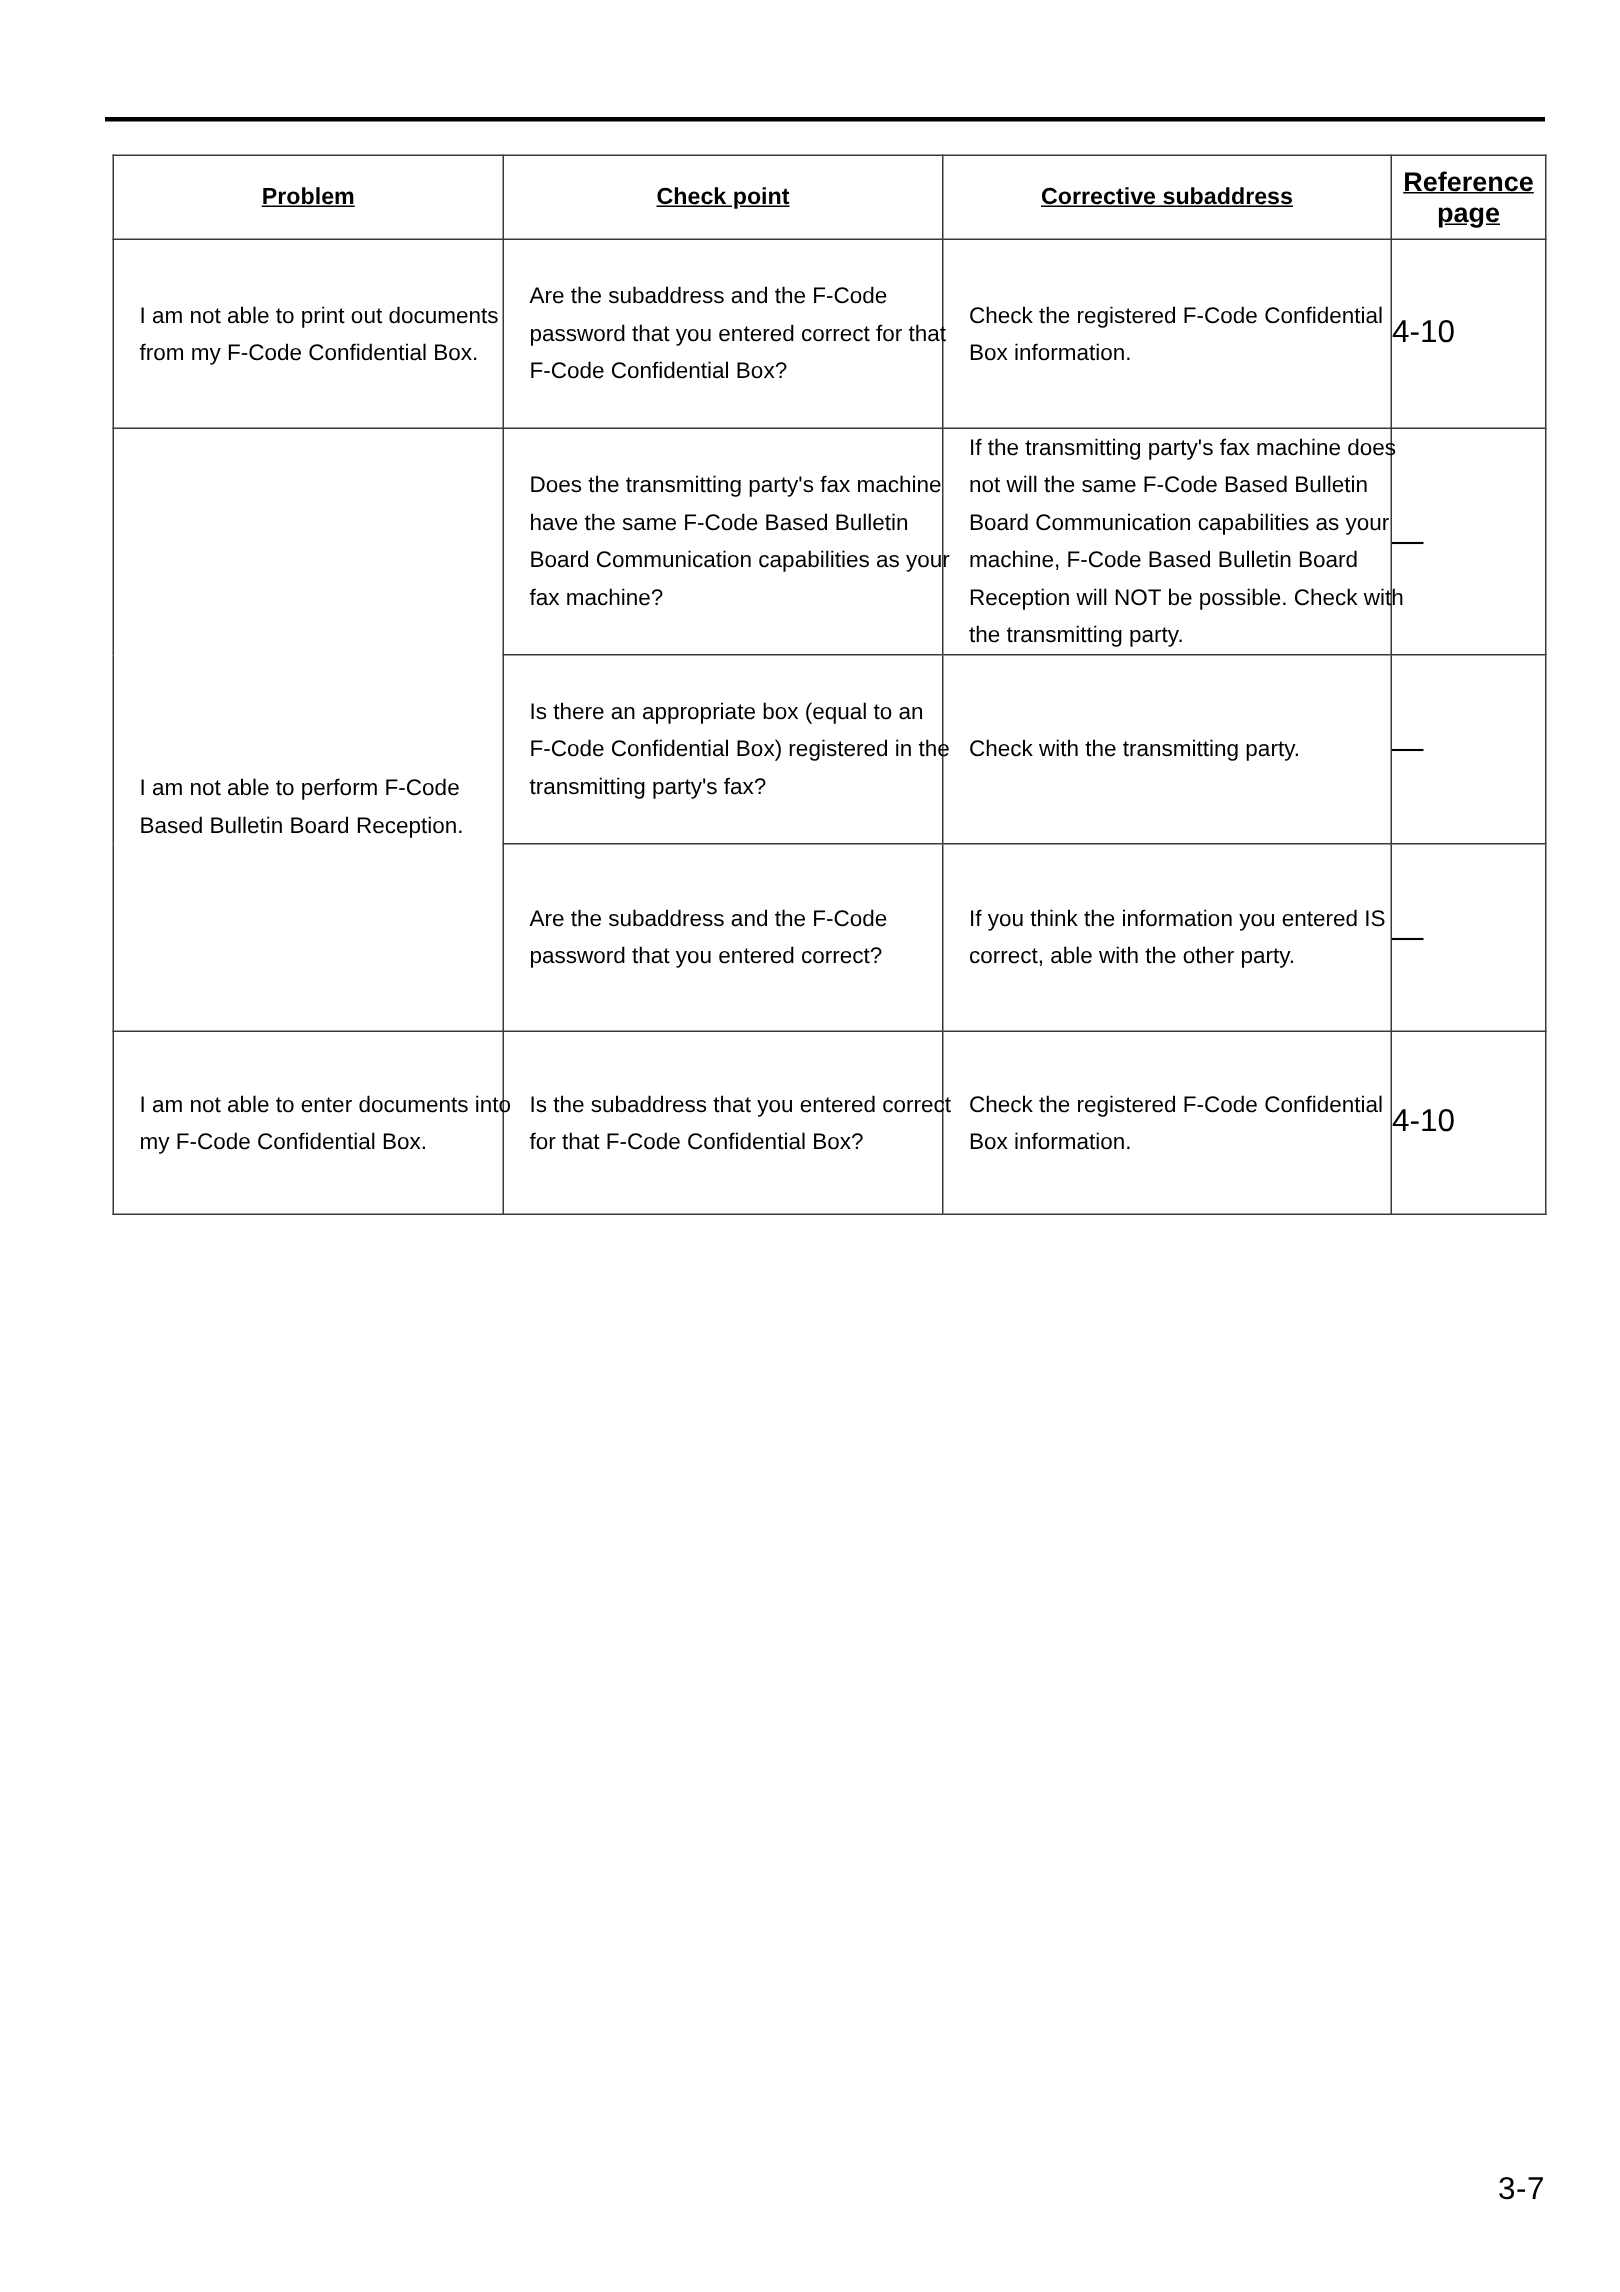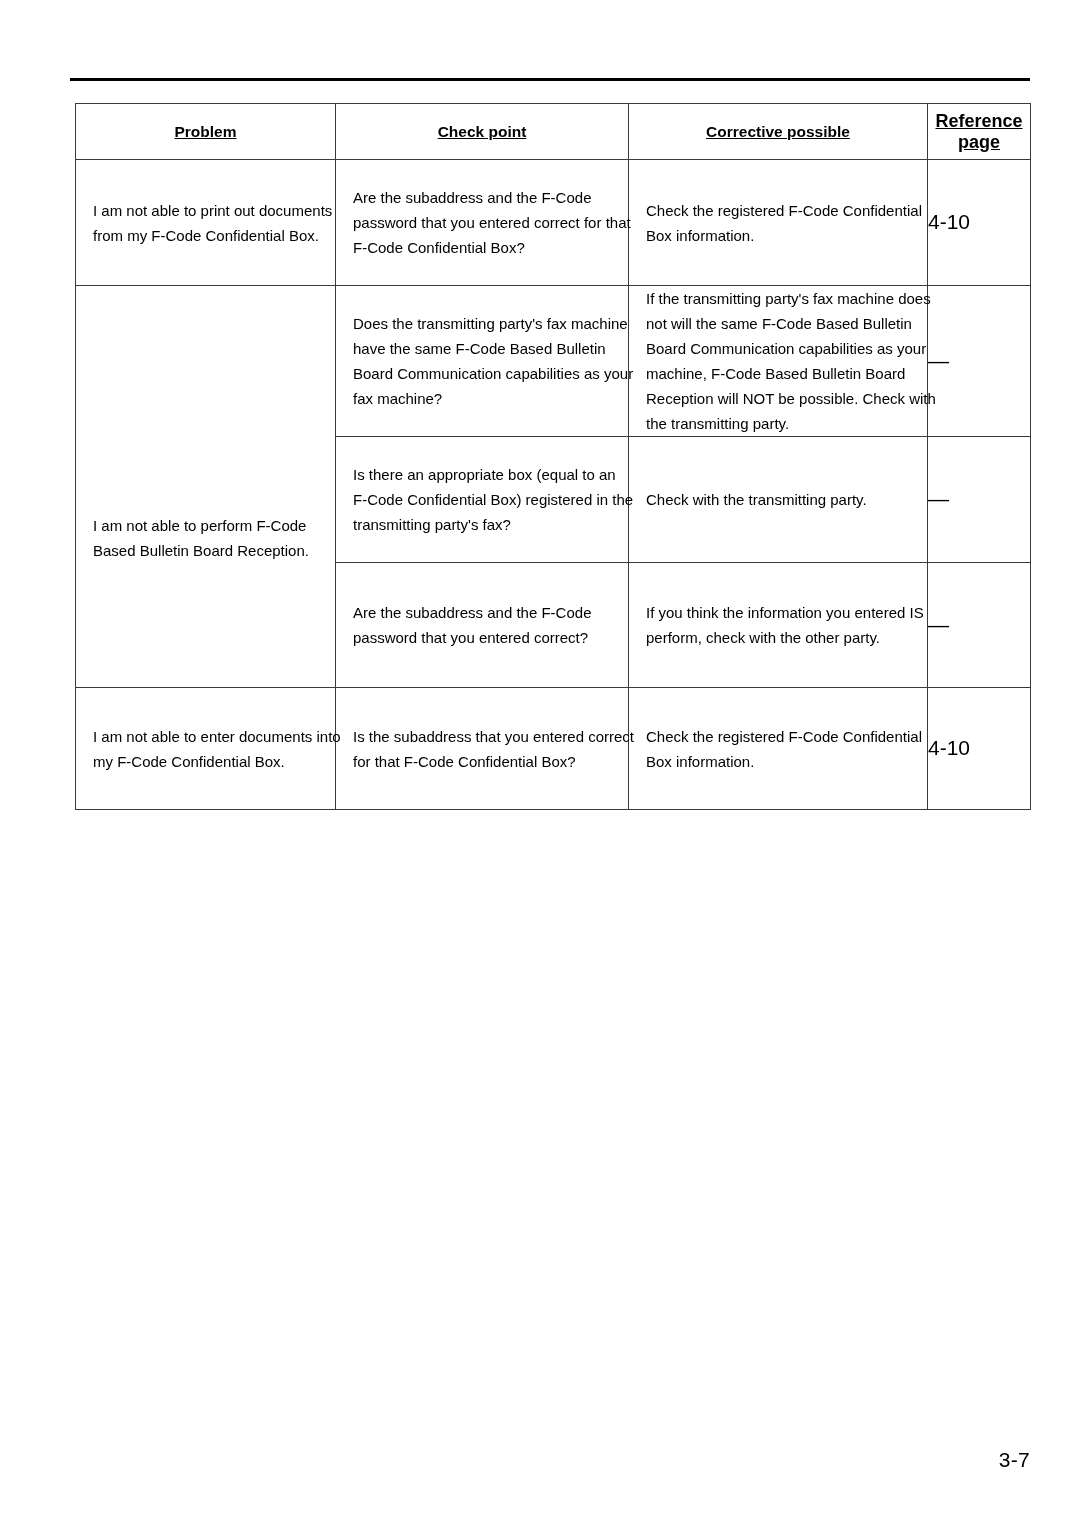--- a/index.html
+++ b/index.html
@@ -140,21 +140,21 @@
       <colgroup>
         <col class="c1">
           <col class="c2">
           <col class="c3">
           <col class="c4">
       </colgroup>
       <thead>
         <tr class="hdr">
           <th>Problem</th>
           <th>Check point</th>
-          <th>Corrective possible</th>
+          <th>Corrective subaddress</th>
           <th class="ref">Reference page</th>
         </tr>
       </thead>
       <tbody>
 
         <tr class="r1">
           <td class="cell">
             <div class="cell-inner">
               <span class="line">I am not able to print out documents</span>
               <span class="line">from my F-Code Confidential Box.</span>
@@ -229,21 +229,21 @@
         <tr class="r4">
           <td class="cell">
             <div class="cell-inner">
               <span class="line">Are the subaddress and the F-Code</span>
               <span class="line">password that you entered correct?</span>
             </div>
           </td>
           <td class="cell">
             <div class="cell-inner">
               <span class="line">If you think the information you entered IS</span>
-              <span class="line">perform, check with the other party.</span>
+              <span class="line">correct, able with the other party.</span>
             </div>
           </td>
           <td class="c-ref">
             <span class="dash">—</span>
           </td>
         </tr>
 
         <tr class="r5">
           <td class="cell">
             <div class="cell-inner">

